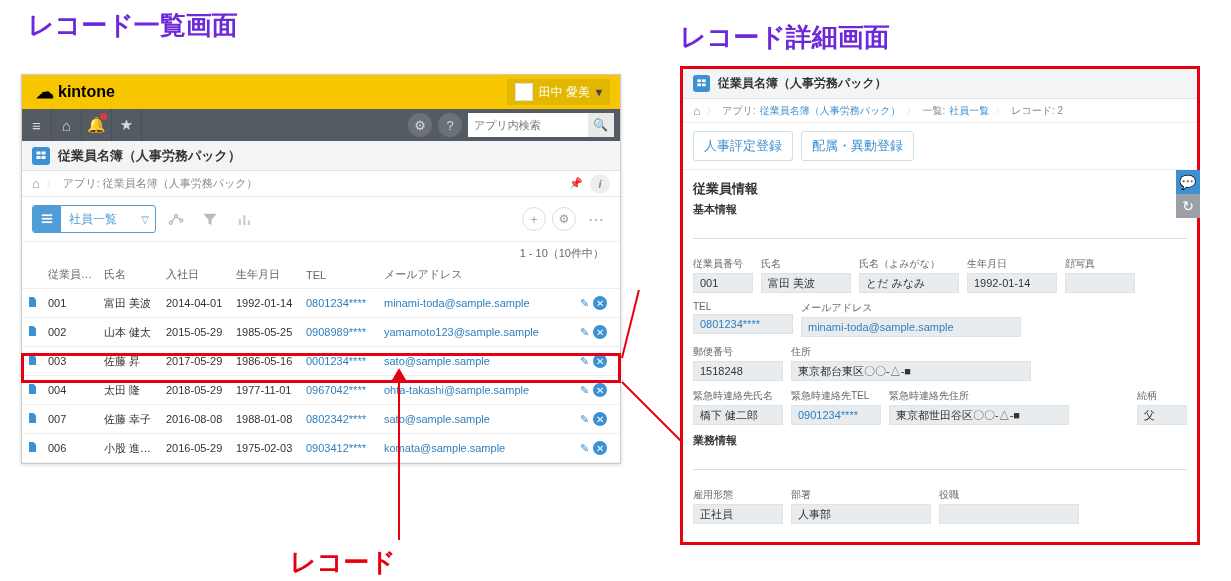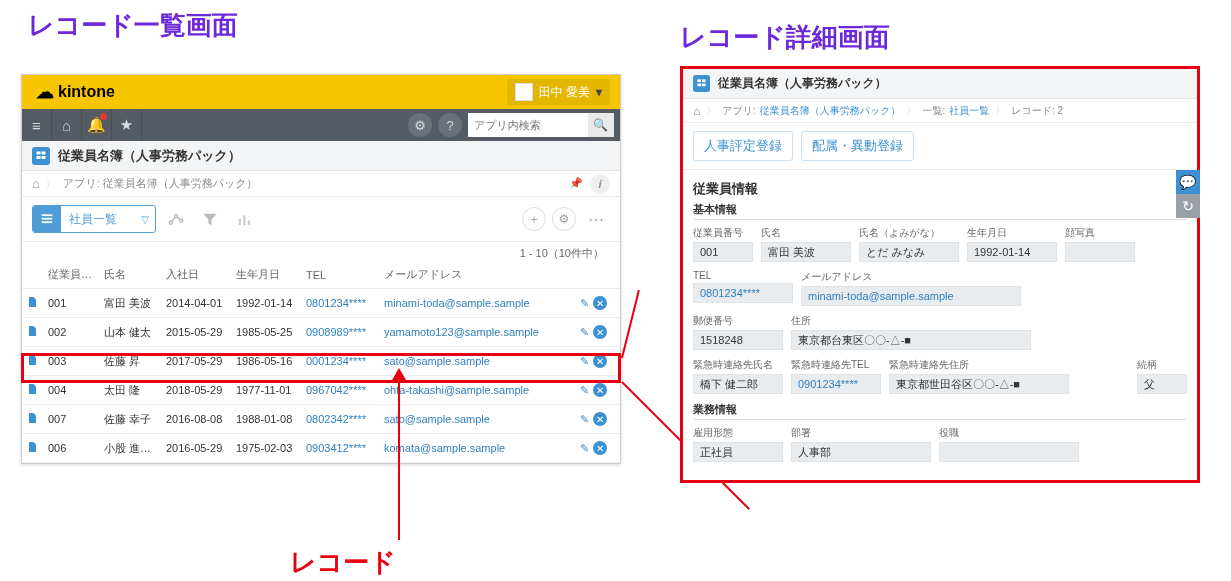--- a/index.html
+++ b/index.html
@@ -80,21 +80,21 @@
   .wr-app .icon svg{width:11px;height:11px;fill:#fff;}
   .wr-crumb{display:flex;align-items:center;height:24px;padding:0 10px;font-size:10px;color:#888;border-bottom:1px solid #eee;gap:4px;}
   .wr-crumb .home{font-size:12px;}
   .wr-crumb .sep{color:#ccc;margin:0 2px;}
   .wr-crumb .lnk{color:#3b91d1;}
   .wr-btns{padding:8px 10px;border-bottom:1px solid #eee;display:flex;gap:8px;}
   .wr-btns button{background:#fff;border:1px solid #c7dff0;color:#3b91d1;padding:5px 10px;font-size:13px;border-radius:3px;}
 
   .wr-body{position:relative;padding:6px 10px 10px 10px;}
   .sec-h{font-weight:bold;font-size:13px;margin:4px 0 4px 0;}
-  .sub-h{font-weight:bold;font-size:11px;border-bottom:1px solid #ddd;padding-bottom:2px;margin-bottom:6px;}
+  .sub-h{font-weight:bold;font-size:11px;border-bottom:1px solid #ddd;padding-bottom:21px;margin-bottom:18px;}
   .frow{display:flex;gap:8px;margin-bottom:8px;flex-wrap:nowrap;}
   .fld{display:flex;flex-direction:column;gap:2px;}
   .fld label{font-size:10px;color:#666;}
   .val{background:#e9ecef;border:1px solid #e0e3e6;height:20px;padding:2px 6px;font-size:11px;display:flex;align-items:center;}
   .val.link{color:#2f7fbf;}
   .sidebtns{position:absolute;right:-3px;top:0;display:flex;flex-direction:column;}
   .sidebtns div{width:24px;height:24px;display:flex;align-items:center;justify-content:center;color:#fff;font-size:14px;}
   .sidebtns .chat{background:#3b91d1;}
   .sidebtns .hist{background:#9aa0a6;}
 </style>

